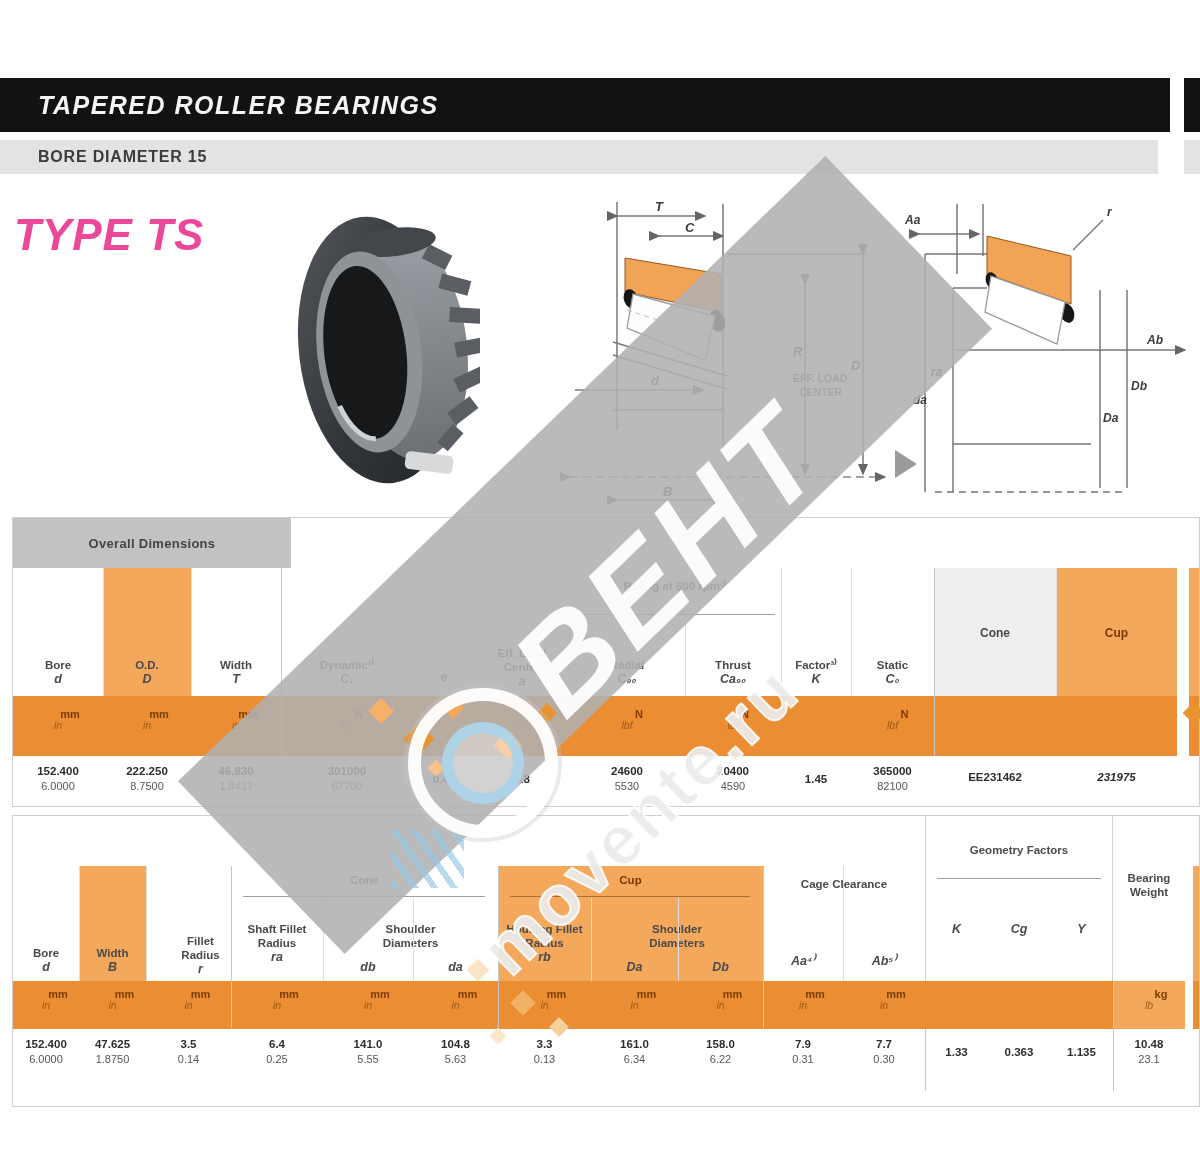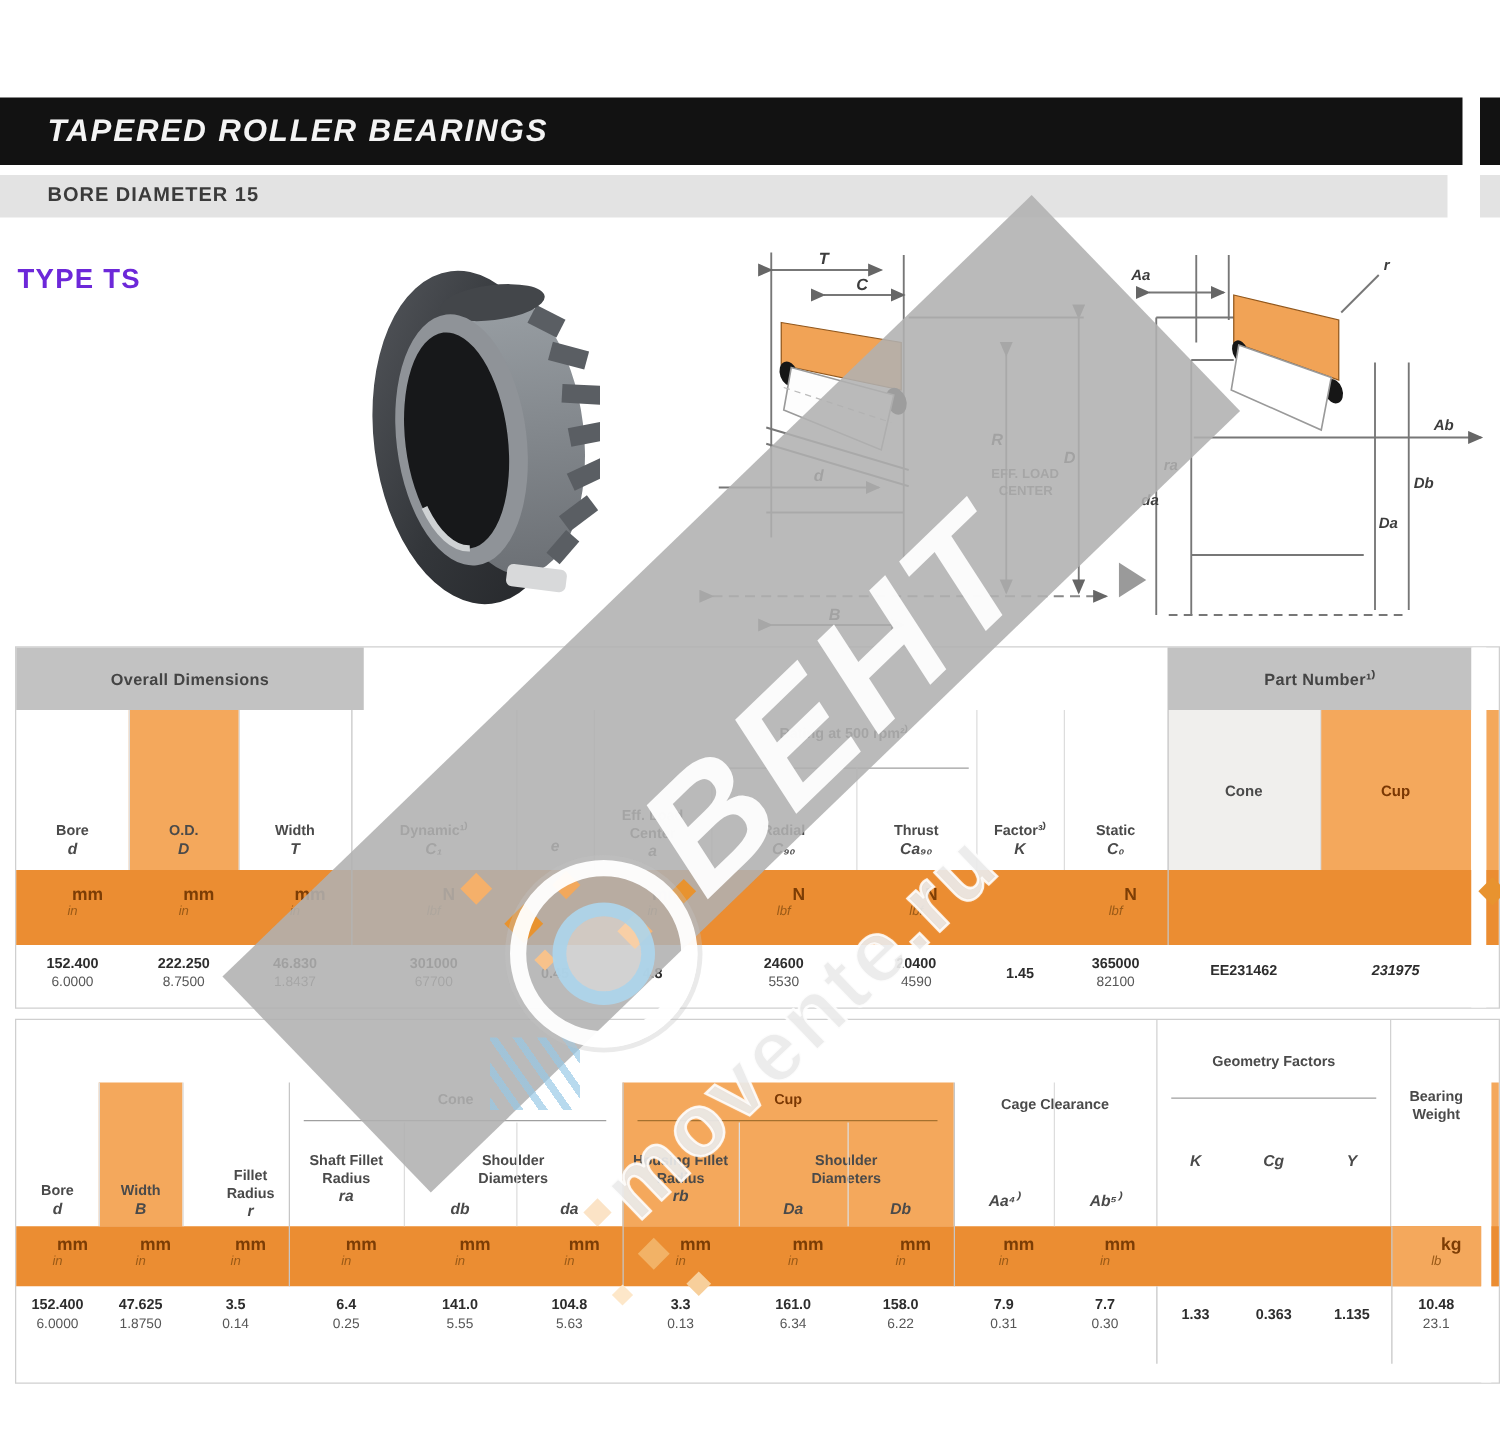--- a/index.html
+++ b/index.html
@@ -4,33 +4,33 @@
 <style>
   html,body{margin:0;padding:0;background:#fff;}
   #canvas{position:relative;width:1200px;height:1165px;background:#ffffff;overflow:hidden;
           font-family:"Liberation Sans",sans-serif;}
   .abs{position:absolute;}
   
   .blackbar{background:#121212;}
   .subbar{background:#e3e3e3;}
   .title-text{color:#f4f4f4;font-weight:bold;font-style:italic;font-size:25px;letter-spacing:1.5px;}
   .sub-text{color:#3b3b3b;font-weight:bold;font-size:16px;letter-spacing:.8px;}
-  .type-heading{font-size:22px;font-weight:800;color:#6d28d9;letter-spacing:1px;}
+  .type-heading{font-size:44px;font-weight:800;font-style:italic;color:#ec4899;letter-spacing:1px;}
   
   .t-outer{position:absolute;border:1px solid #cfcfcf;background:#fff;}
   .gbar{position:absolute;background:#c2c2c2;display:flex;align-items:center;justify-content:center;
         font-weight:bold;font-size:13px;color:#444;letter-spacing:.3px;}
   .ocol{position:absolute;background:#f4a85c;}
   .uband{position:absolute;background:#eb8d32;}
   .hl{position:absolute;font-size:11.5px;font-weight:bold;color:#4a4a4a;text-align:center;line-height:1.22;}
   .hl .sym{font-style:italic;font-size:12.5px;}
   .glabel{position:absolute;font-size:11.5px;font-weight:bold;color:#4a4a4a;text-align:center;}
   .grule{position:absolute;height:1px;background:#9f9f9f;}
   .unit{position:absolute;text-align:center;line-height:1.12;}
-  .unit .u1{display:block;font-size:14px;font-weight:bold;color:#7c3d05;padding-left:24px;}
+  .unit .u1{display:block;font-size:11px;font-weight:bold;color:#7c3d05;padding-left:24px;}
   .unit .u2{display:block;font-size:10.5px;font-style:italic;color:#9a5a17;}
   .val{position:absolute;text-align:center;line-height:1.3;}
   .val .v1{display:block;font-size:11.5px;font-weight:bold;color:#2d2d2d;}
   .val .v2{display:block;font-size:11px;color:#565656;}
   .vln{position:absolute;width:1px;background:#ddd;}
   .vlnd{position:absolute;width:1px;background:#c6c6c6;}
   .wgap{position:absolute;background:#fff;}
   .cuptxt{color:#7a3804 !important;}
   
   .wm-band{position:absolute;left:135px;top:435px;width:900px;height:240px;
@@ -177,23 +177,20 @@
       <text x="208" y="230">Da</text>
       <text x="236" y="198">Db</text>
     </g>
   </svg>
 
   <div class="t-outer" style="left:12px;top:517px;width:1186px;height:288px;">
 
     <div class="gbar" style="left:0;top:0;width:278px;height:50px;">
       <span>Overall Dimensions</span>
     </div>
-    <div class="gbar" style="left:921px;top:0;width:244px;height:50px;">
-      <span>Part Number¹⁾</span>
-    </div>
 
     <div class="ocol" style="left:90px;top:50px;width:88px;height:128px;"></div>
     <div class="abs" style="left:921px;top:50px;width:122px;height:128px;background:#f0efed;"></div>
     <div class="ocol" style="left:1043px;top:50px;width:121px;height:128px;"></div>
     <div class="ocol" style="left:1176px;top:50px;width:10px;height:128px;"></div>
 
     <div class="glabel" style="left:556px;top:60px;width:212px;">Rating at 500 rpm²⁾</div>
     <div class="grule" style="left:562px;top:96px;width:200px;"></div>
 
     <div class="hl" style="left:0;top:140px;width:90px;"><span>Bore</span><br><span class="sym">d</span></div>

